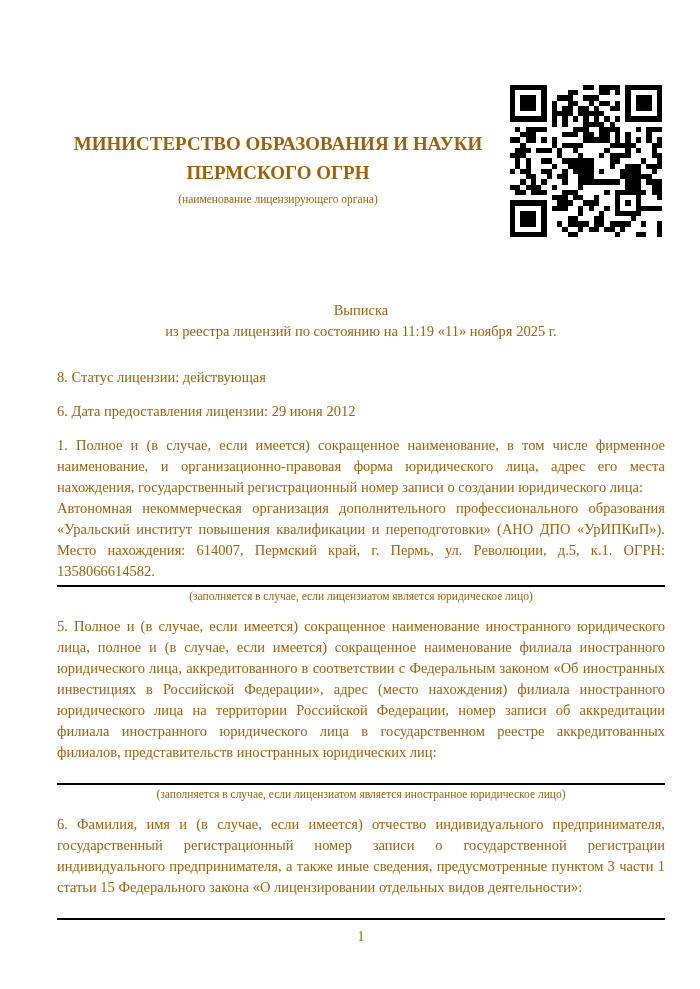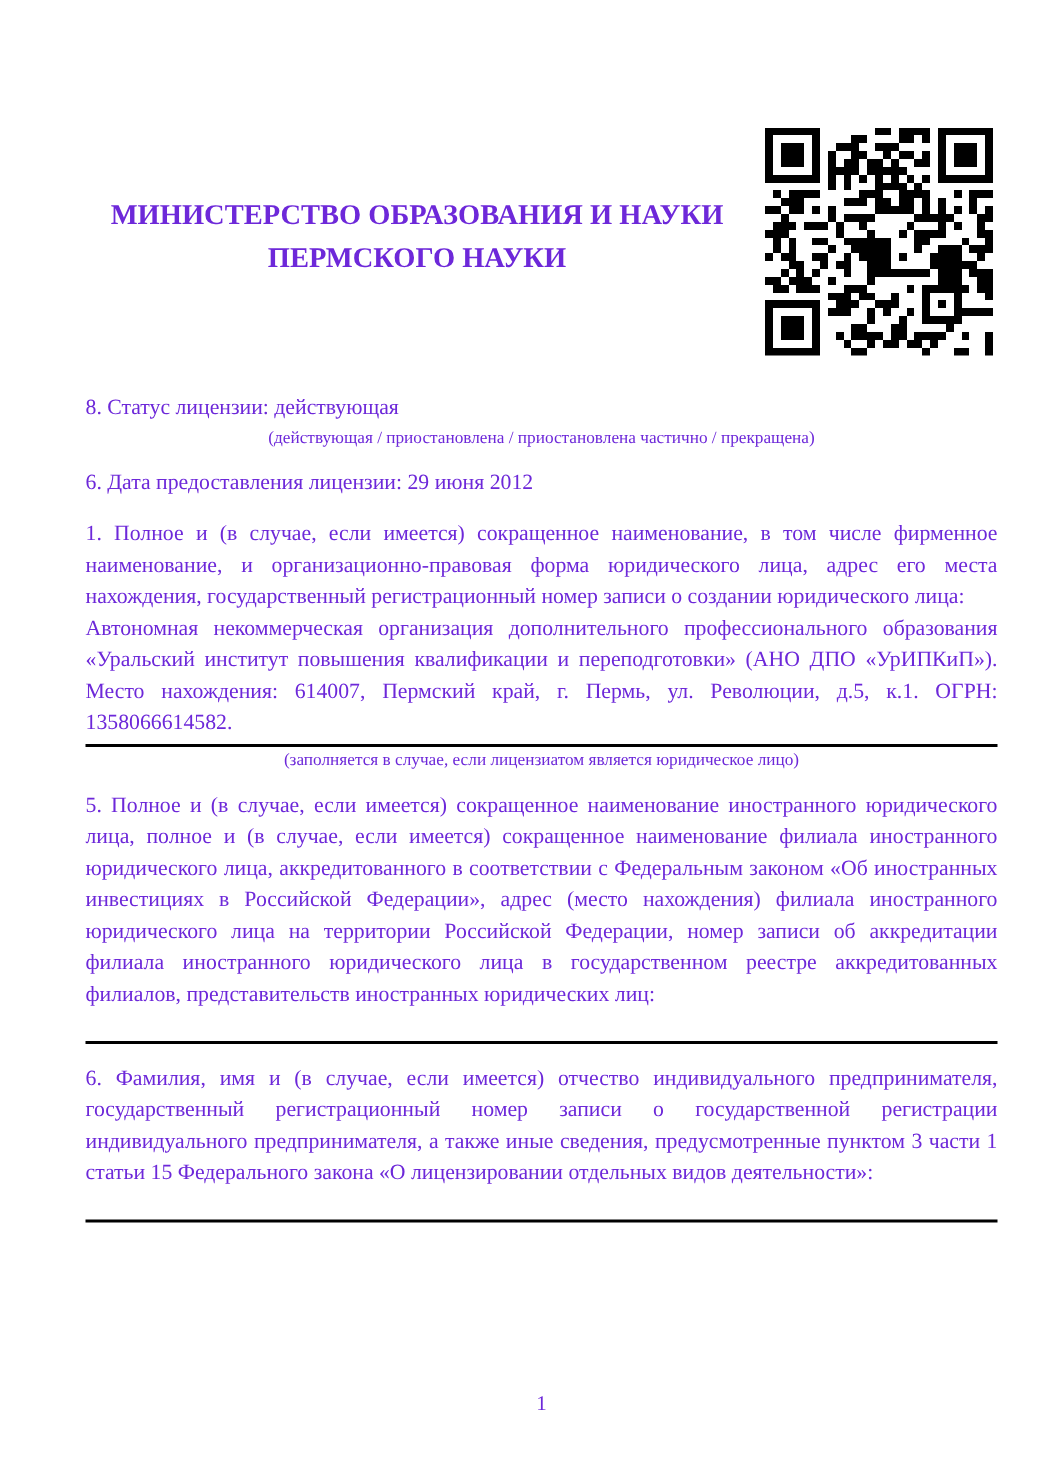--- a/index.html
+++ b/index.html
@@ -7,21 +7,21 @@
     padding: 0;
     background: #ffffff;
   }
   .page {
     width: 700px;
     height: 989px;
     box-sizing: border-box;
     padding: 0 35px 0 57px;
     position: relative;
     background: #ffffff;
-    color: #6d28d9;
+    color: #a16207;
     font-family: "Liberation Serif", serif;
     overflow: hidden;
   }
   .header {
     display: flex;
     align-items: flex-start;
     padding-top: 85px;
   }
   .title-block {
     flex: 1;
@@ -103,21 +103,22 @@
   }
 </style>
 </head>
 <body>
 
 <div class="page">
 
   <div class="header">
     <div class="title-block">
       <div class="ministry-line">МИНИСТЕРСТВО ОБРАЗОВАНИЯ И НАУКИ</div>
-      <div class="ministry-line">ПЕРМСКОГО НАУКИ</div>
+      <div class="ministry-line">ПЕРМСКОГО ОГРН</div>
+      <div class="ministry-caption">(наименование лицензирующего органа)</div>
     </div>
     <div class="qr" id="qr">
         <svg viewBox="0 0 29 29" shape-rendering="crispEdges" xmlns="http://www.w3.org/2000/svg">
           <g fill="#000000">
             <rect x="0" y="0" width="1" height="1"></rect>
             <rect x="1" y="0" width="1" height="1"></rect>
             <rect x="2" y="0" width="1" height="1"></rect>
             <rect x="3" y="0" width="1" height="1"></rect>
             <rect x="4" y="0" width="1" height="1"></rect>
             <rect x="5" y="0" width="1" height="1"></rect>
@@ -524,43 +525,47 @@
             <rect x="12" y="28" width="1" height="1"></rect>
             <rect x="20" y="28" width="1" height="1"></rect>
             <rect x="24" y="28" width="1" height="1"></rect>
             <rect x="25" y="28" width="1" height="1"></rect>
             <rect x="28" y="28" width="1" height="1"></rect>
           </g>
         </svg>
       </div>
   </div>
 
+  <div class="subject">
+    <div>Выписка</div>
+    <div>из реестра лицензий по состоянию на 11:19 «11» ноября 2025 г.</div>
+  </div>
 
   <div class="items">
 
     <div class="item">
       <div class="line">8. Статус лицензии: действующая</div>
-      <div class="caption">(действующая / приостановлена / приостановлена частично / прекращена)</div>
     </div>
 
 
     <div class="item">
       <div class="line">6. Дата предоставления лицензии: 29 июня 2012</div>
     </div>
 
     <div class="item">
       <div class="para">1. Полное и (в случае, если имеется) сокращенное наименование, в том числе фирменное наименование, и организационно-правовая форма юридического лица, адрес его места нахождения, государственный регистрационный номер записи о создании юридического лица:</div>
       <div class="para">Автономная некоммерческая организация дополнительного профессионального образования «Уральский институт повышения квалификации и переподготовки» (АНО ДПО «УрИПКиП»). Место нахождения: 614007, Пермский край, г. Пермь, ул. Революции, д.5, к.1. ОГРН: 1358066614582.</div>
       <div class="rule tight"></div>
       <div class="caption">(заполняется в случае, если лицензиатом является юридическое лицо)</div>
     </div>
 
     <div class="item gap">
       <div class="para">5. Полное и (в случае, если имеется) сокращенное наименование иностранного юридического лица, полное и (в случае, если имеется) сокращенное наименование филиала иностранного юридического лица, аккредитованного в соответствии с Федеральным законом «Об иностранных инвестициях в Российской Федерации», адрес (место нахождения) филиала иностранного юридического лица на территории Российской Федерации, номер записи об аккредитации филиала иностранного юридического лица в государственном реестре аккредитованных филиалов, представительств иностранных юридических лиц:</div>
       <div class="rule spaced"></div>
+      <div class="caption">(заполняется в случае, если лицензиатом является иностранное юридическое лицо)</div>
     </div>
 
     <div class="item gap">
       <div class="para">6. Фамилия, имя и (в случае, если имеется) отчество индивидуального предпринимателя, государственный регистрационный номер записи о государственной регистрации индивидуального предпринимателя, а также иные сведения, предусмотренные пунктом 3 части 1 статьи 15 Федерального закона «О лицензировании отдельных видов деятельности»:</div>
       <div class="rule spaced"></div>
 
     </div>
 
   </div>
 

